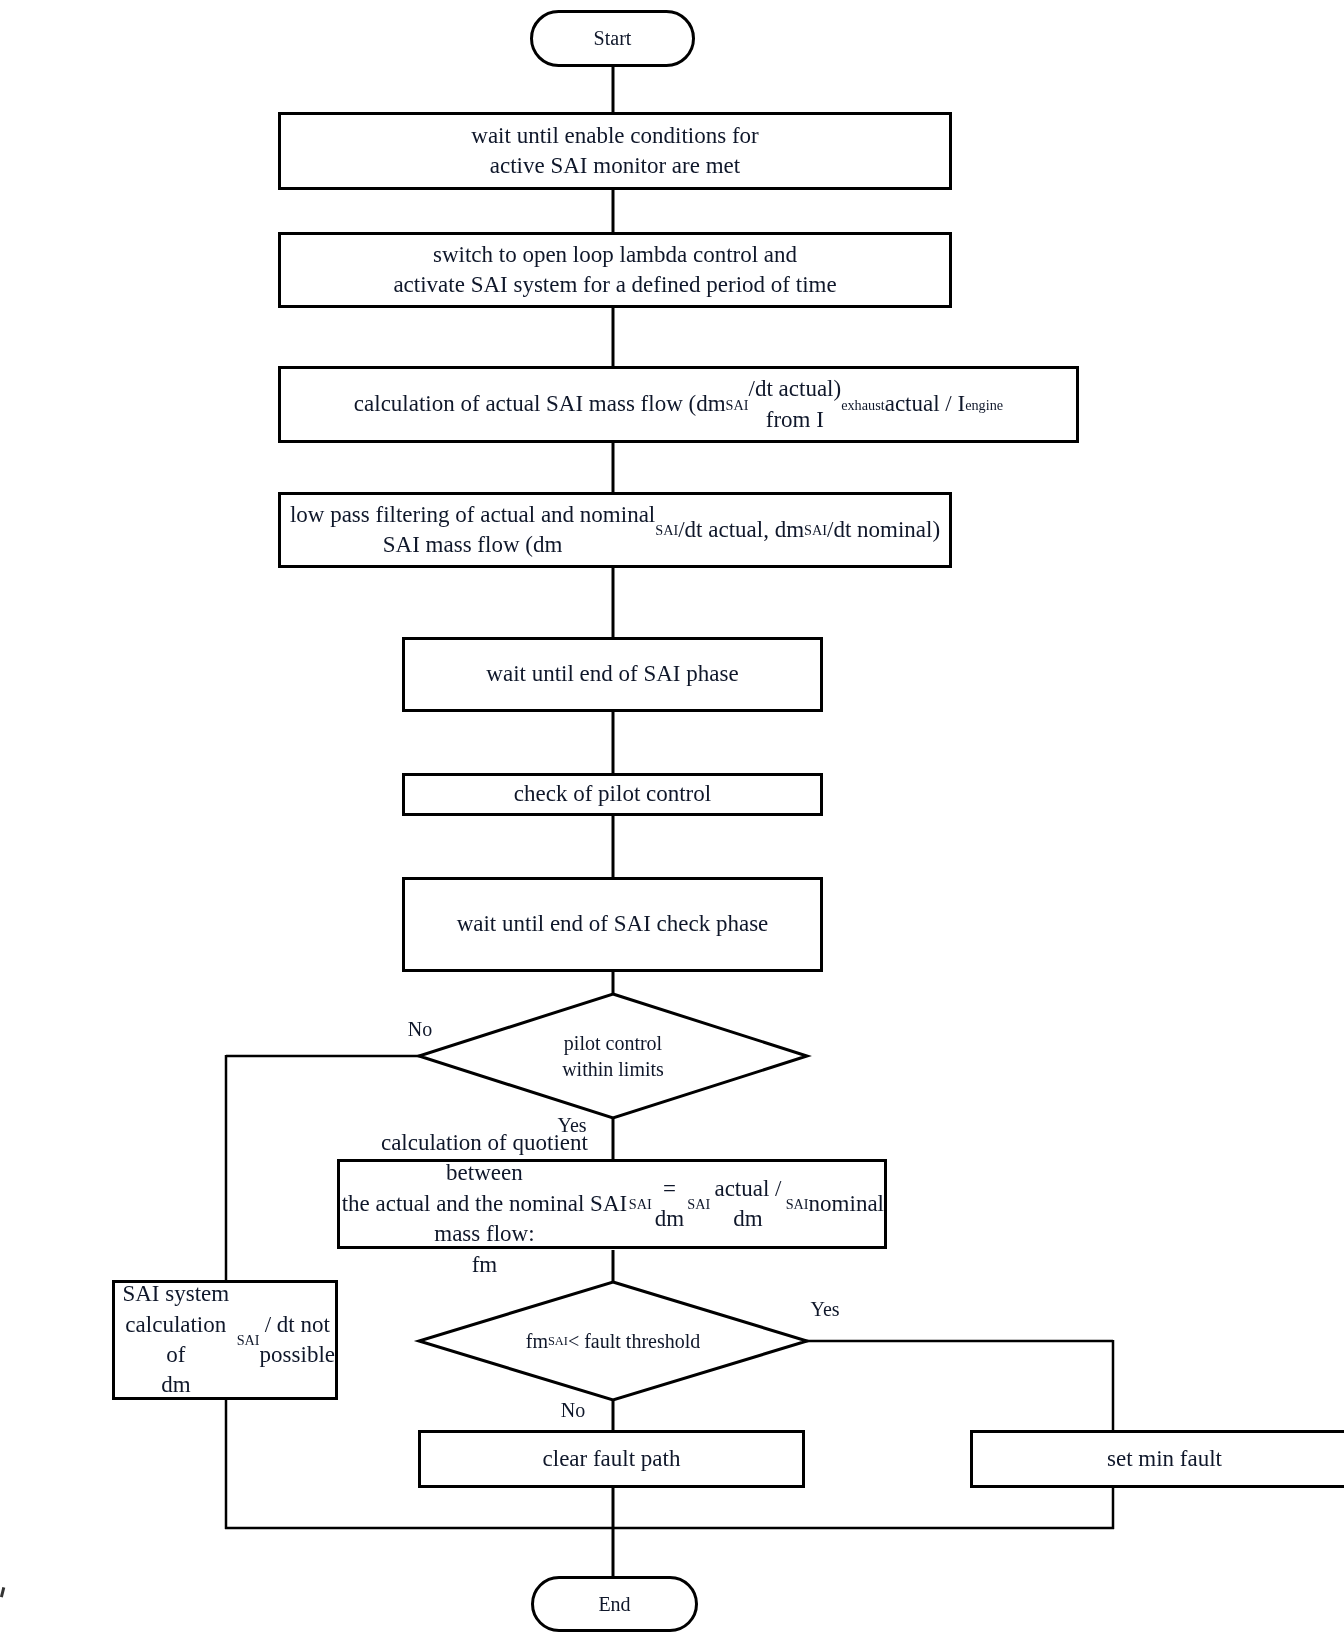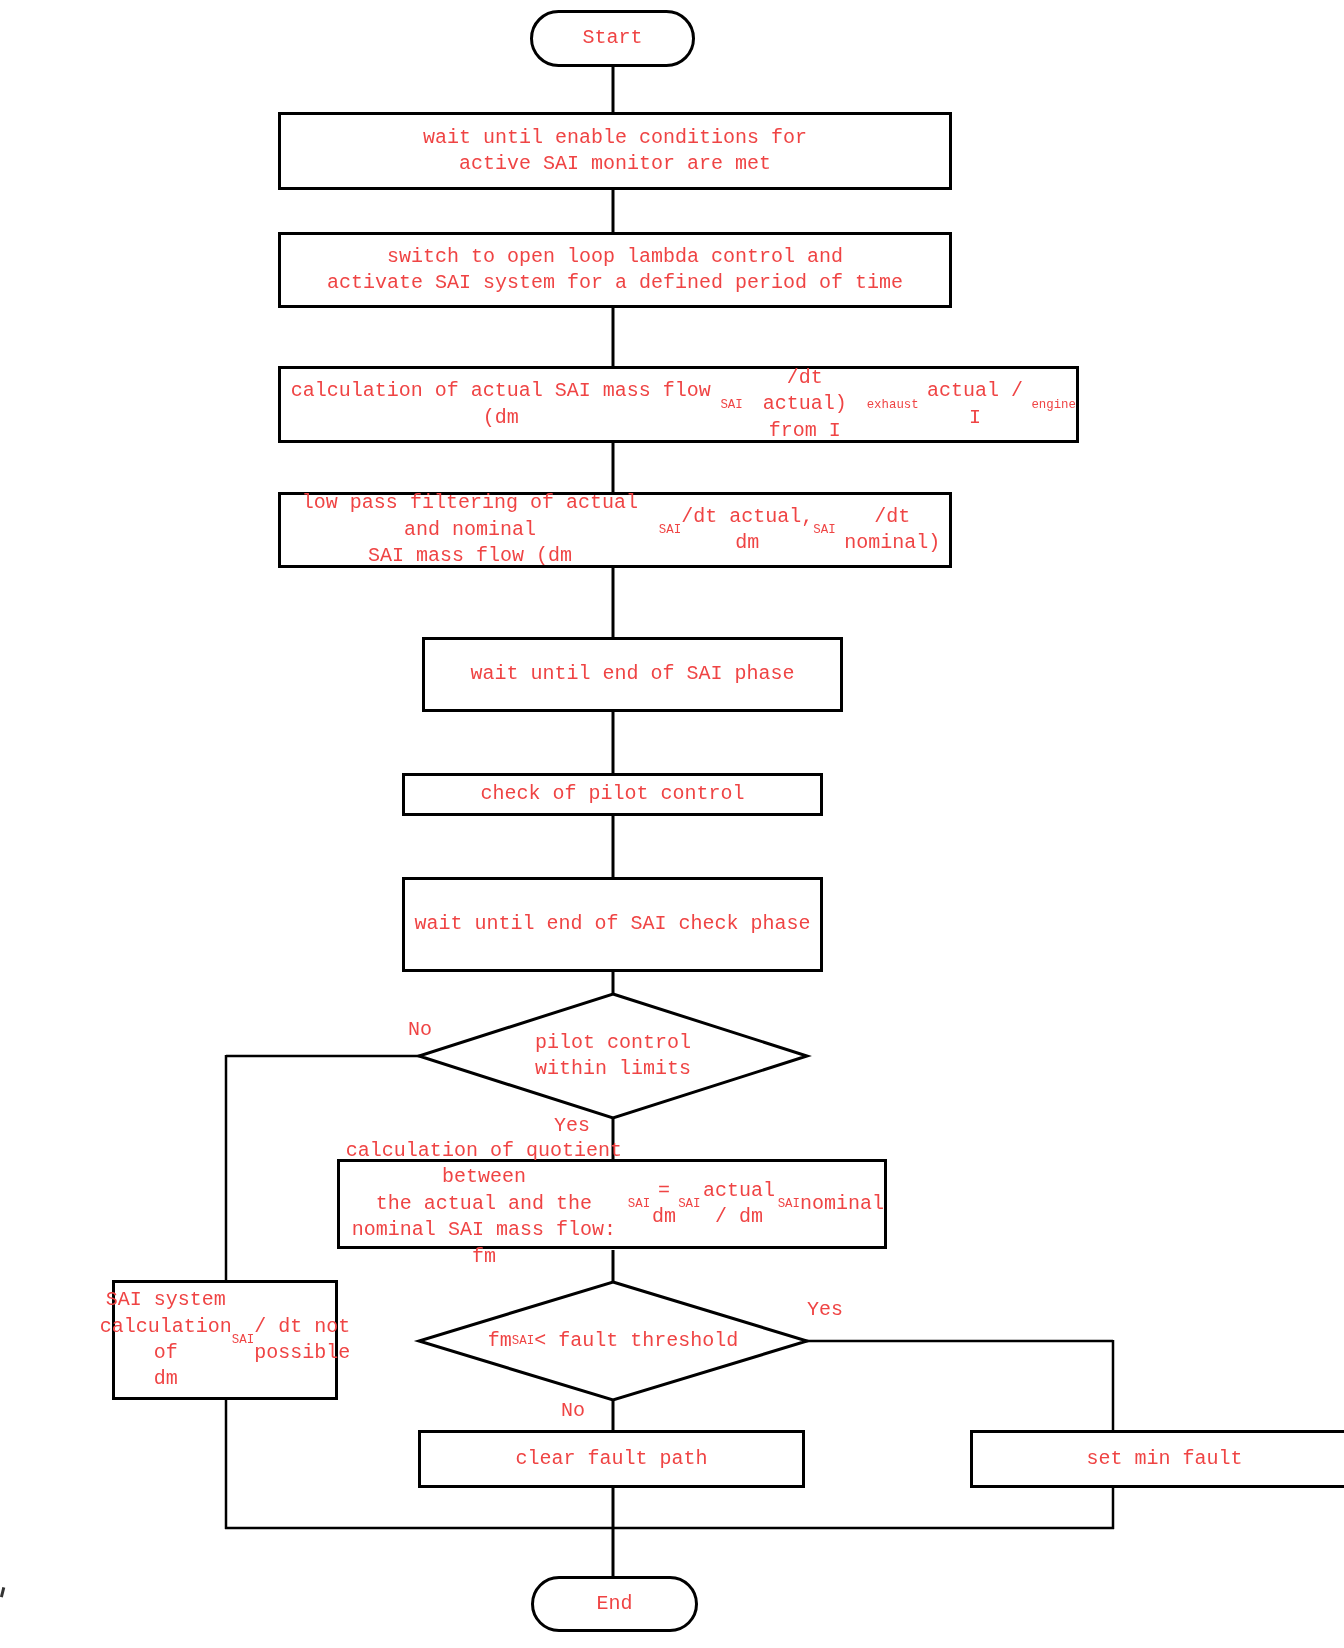--- a/index.html
+++ b/index.html
@@ -1,30 +1,30 @@
 <!DOCTYPE html>
 <html><head>
 <meta charset="utf-8">
 <style>
   html,body{margin:0;padding:0;background:#ffffff;}
   #canvas{
     position:relative;
     width:1344px;height:1648px;
     background:#ffffff;
-    font-family:Liberation Mono, monospace;
-    color:#ef4444;
+    font-family:Liberation Serif, serif;
+    color:#0f172a;
   }
   #wires{position:absolute;left:0;top:0;z-index:1;}
   .node{
     position:absolute;z-index:2;
     display:flex;align-items:center;justify-content:center;
     text-align:center;white-space:pre-line;
     background:#ffffff;border:3px solid #000000;
     box-sizing:border-box;
-    font-size:20px;line-height:1.32;
+    font-size:23px;line-height:1.32;
   }
   .term{border-radius:29px;font-size:20px;}
   .dtext{
     position:absolute;z-index:2;
     display:flex;align-items:center;justify-content:center;
     text-align:center;white-space:pre-line;
     background:transparent;border:none;
     box-sizing:border-box;font-size:20px;line-height:1.32;
   }
   .lbl{
@@ -85,21 +85,21 @@
 
   <div class="node" style="left:278px;top:232px;width:674px;height:76px;">switch to open loop lambda control and
 activate SAI system for a defined period of time</div>
 
   <div class="node" style="left:278px;top:366px;width:801px;height:77px;">calculation of actual SAI mass flow (dm <sub>SAI</sub>/dt actual)
 from I<sub>exhaust</sub> actual / I<sub>engine</sub></div>
 
   <div class="node" style="left:278px;top:492px;width:674px;height:76px;">low pass filtering of actual and nominal
 SAI mass flow (dm <sub>SAI</sub>/dt actual, dm<sub>SAI</sub>/dt nominal)</div>
 
-  <div class="node" style="left:422px;top:637px;width:421px;height:75px;">wait until end of SAI phase</div>
+  <div class="node" style="left:402px;top:637px;width:421px;height:75px;">wait until end of SAI phase</div>
 
   <div class="node" style="left:402px;top:773px;width:421px;height:43px;">check of pilot control</div>
 
   <div class="node" style="left:402px;top:877px;width:421px;height:95px;">wait until end of SAI check phase</div>
 
   <div class="node" style="left:337px;top:1159px;width:550px;height:90px;">calculation of quotient between
 the actual and the nominal SAI mass flow:
 fm<sub>SAI</sub> = dm<sub>SAI</sub> actual / dm<sub>SAI</sub> nominal</div>
 
   <div class="node" style="left:112px;top:1280px;width:226px;height:120px;">SAI system

